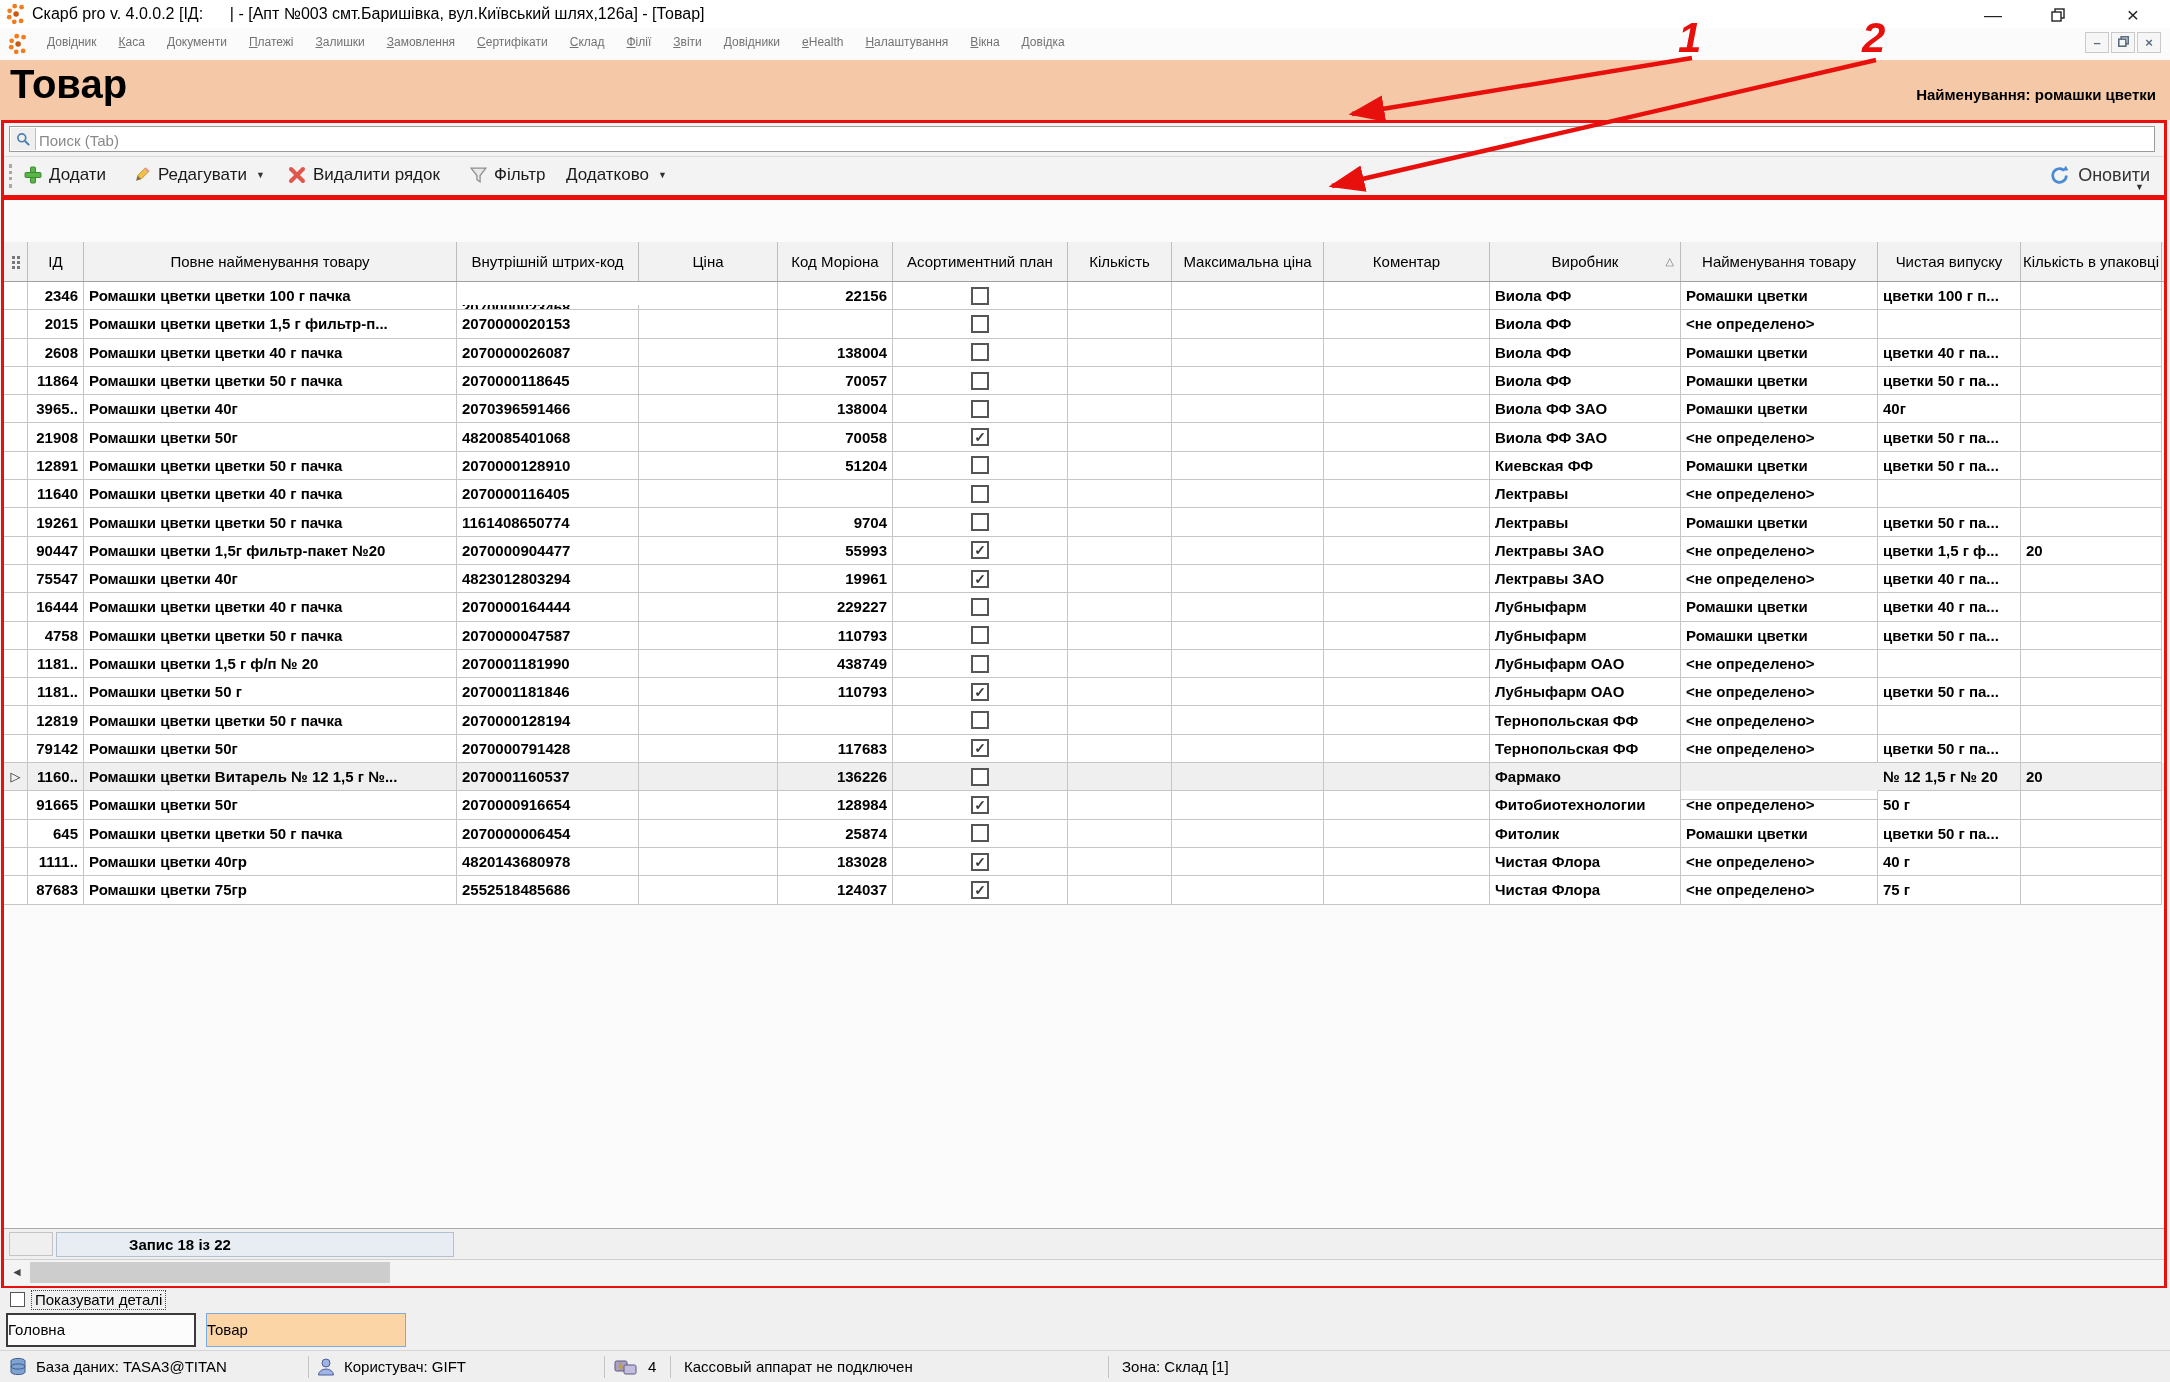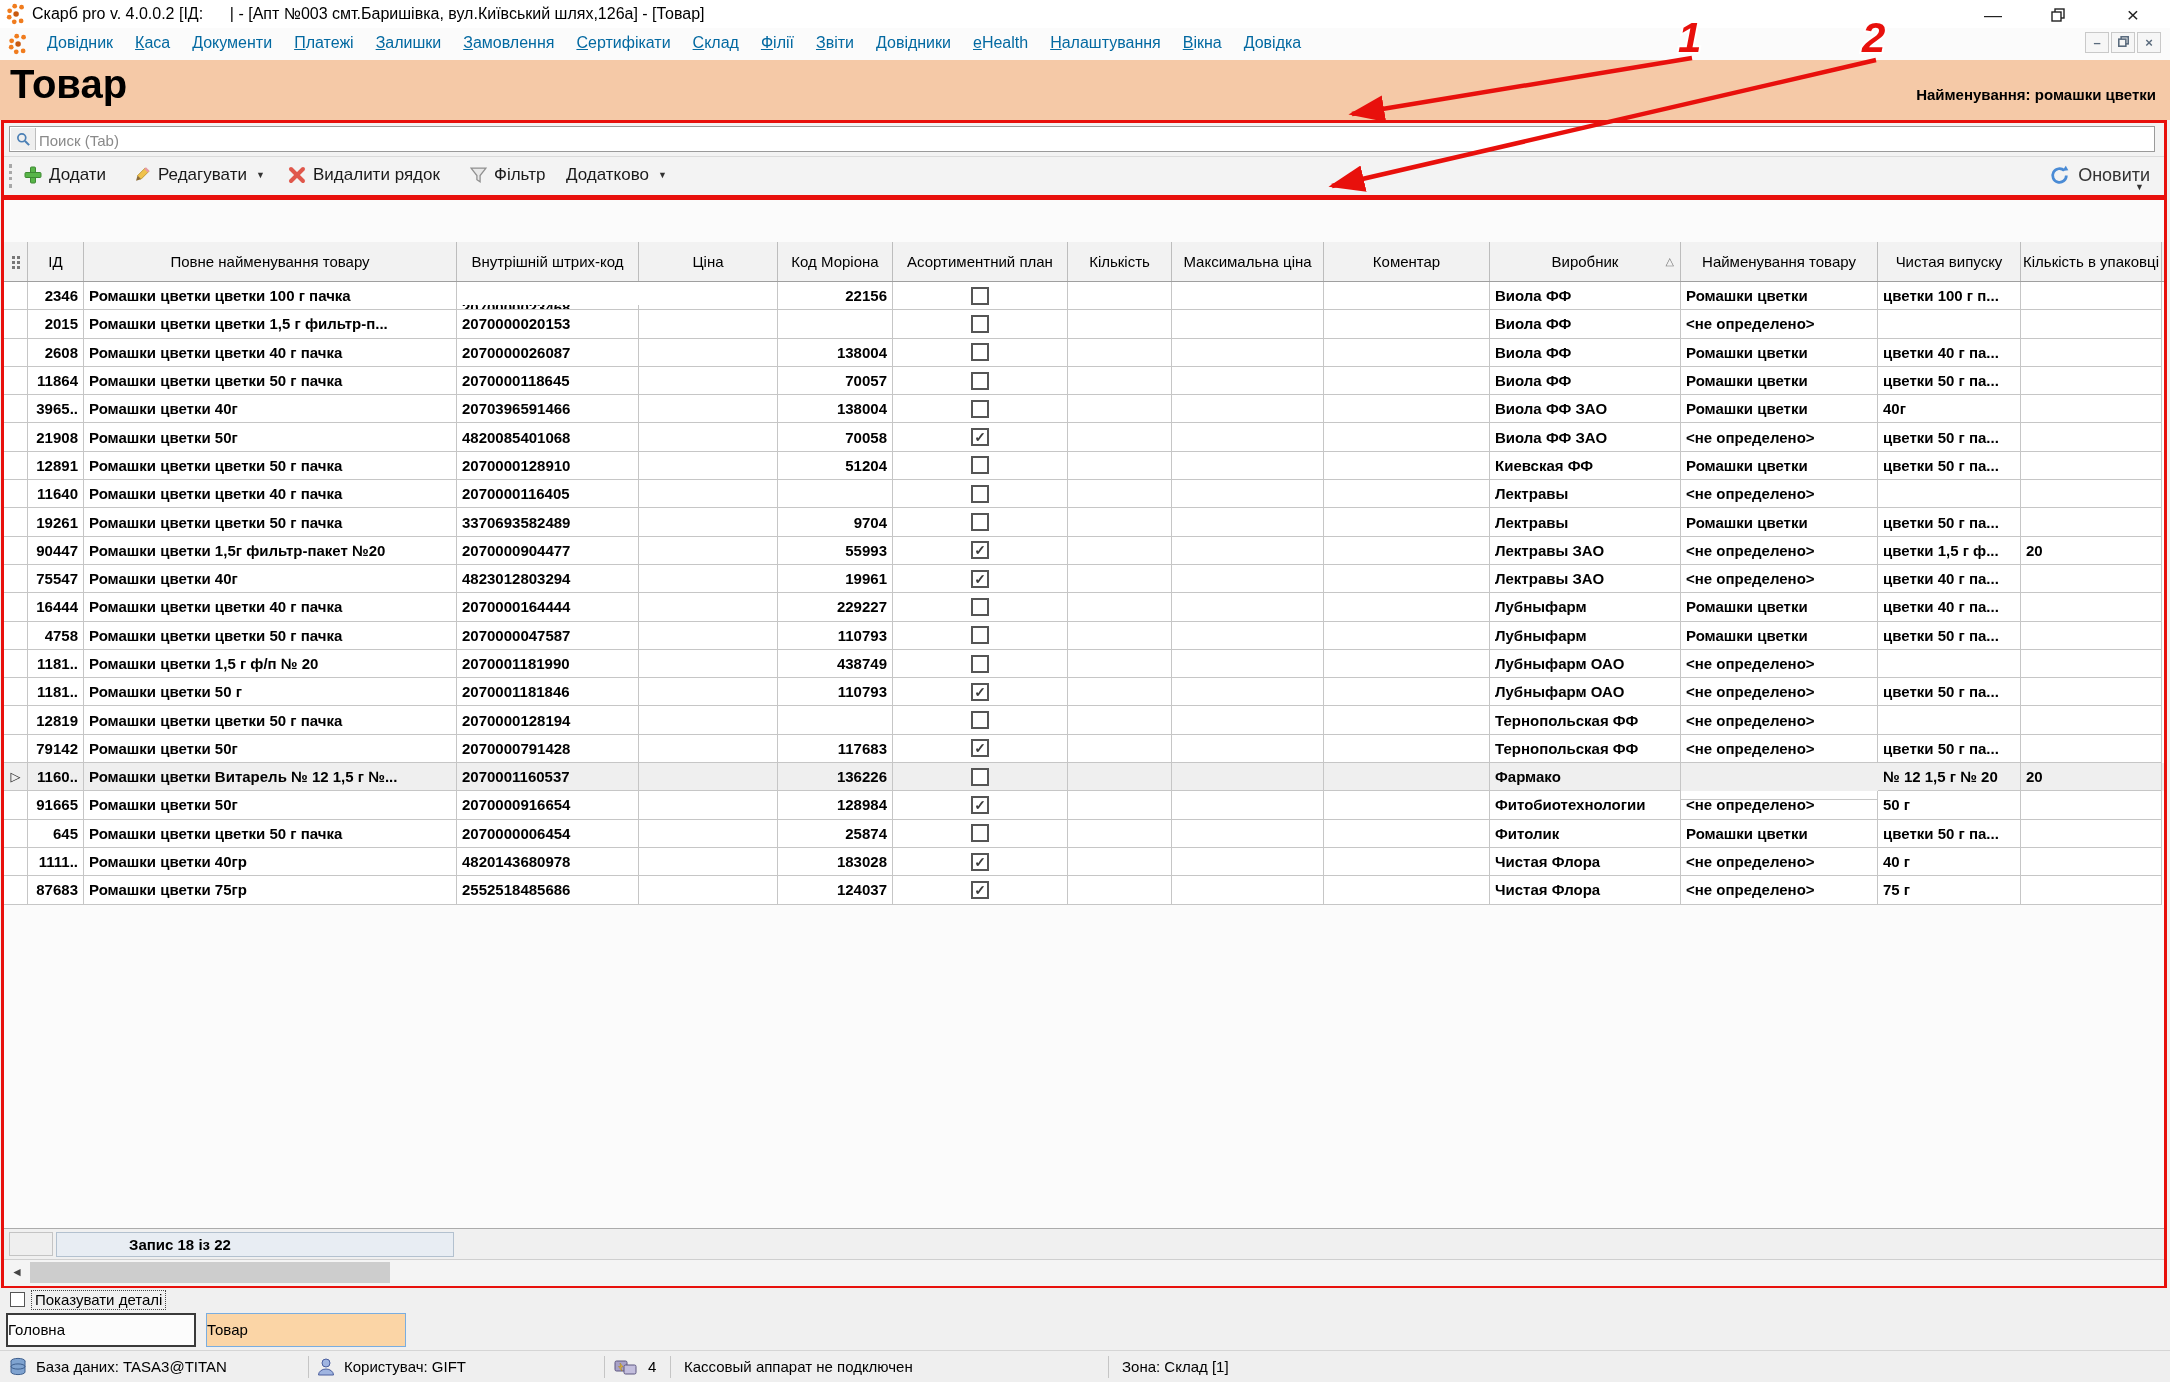--- a/index.html
+++ b/index.html
@@ -7,21 +7,21 @@
 
   
   .titlebar{position:absolute;left:0;top:0;width:2170px;height:28px;background:#FFFFFF;}
   .titlebar .tb-text{position:absolute;left:32px;top:5px;font-size:16px;color:#000;white-space:pre;}
   .logo{position:absolute;width:22px;height:22px;}
   .winbtn{position:absolute;top:4px;width:30px;height:22px;text-align:center;color:#222;font-size:18px;line-height:22px;cursor:default;}
 
   
   .menubar{position:absolute;left:0;top:28px;width:2170px;height:32px;background:#FBFBFB;}
   .menu-items{position:absolute;left:36px;top:4px;}
-  .menu-item{display:inline-block;font-size:16px;color:#0369a1;padding:2px 11px;}
+  .menu-item{display:inline-block;font-size:12px;color:#737373;padding:2px 11px;}
   .menu-item::first-letter{text-decoration:underline;}
   .mdibtn{position:absolute;top:4px;width:24px;height:21px;background:#F6F6F6;border:1px solid #C9C9C9;
           color:#5A6B7D;font-size:13px;font-weight:bold;text-align:center;line-height:19px;box-sizing:border-box;}
 
   
   .band{position:absolute;left:0;top:60px;width:2170px;height:60px;background:#F5C9A7;}
   .band .big-title{position:absolute;left:10px;top:2px;font-size:40px;font-weight:bold;color:#000;}
   .band .right-info{position:absolute;right:14px;top:26px;font-size:15px;font-weight:bold;color:#000;}
 
   
@@ -401,21 +401,21 @@
           <div class="tcell c-text" style="width: 166px;"></div>
           <div class="tcell c-text" style="width: 191px;">Лектравы</div>
           <div class="tcell c-text" style="width: 197px;">&lt;не определено&gt;</div>
           <div class="tcell c-text" style="width: 143px;"></div>
           <div class="tcell c-text" style="width: 141px;"></div>
         </div>
         <div class="trow">
           <div class="tcell c-ind" style="width: 24px;"></div>
           <div class="tcell c-id" style="width: 56px;">19261</div>
           <div class="tcell c-text" style="width: 373px;">Ромашки цветки цветки 50 г пачка</div>
-          <div class="tcell c-text" style="width: 182px;">3370693582489</div>
+          <div class="tcell c-text" style="width: 182px;">1161408650774</div>
           <div class="tcell c-num" style="width: 139px;"></div>
           <div class="tcell c-num" style="width: 115px;">9704</div>
           <div class="tcell c-check" style="width: 175px;">
             <span class="gcb"></span>
           </div>
           <div class="tcell c-num" style="width: 104px;"></div>
           <div class="tcell c-num" style="width: 152px;"></div>
           <div class="tcell c-text" style="width: 166px;"></div>
           <div class="tcell c-text" style="width: 191px;">Лектравы</div>
           <div class="tcell c-text" style="width: 197px;">Ромашки цветки</div>

